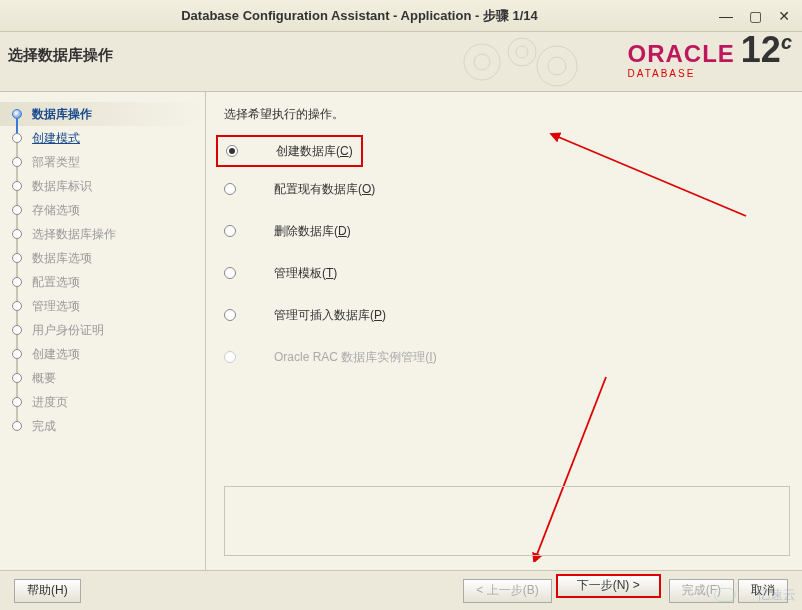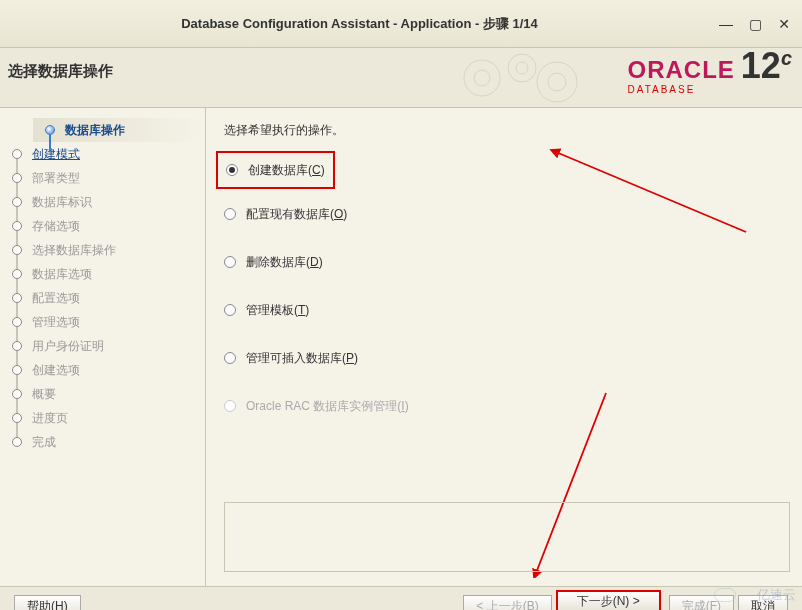--- a/index.html
+++ b/index.html
@@ -1,42 +1,42 @@
 <!DOCTYPE html>
 <html><head>
 <meta charset="utf-8">
 <style>
 * { box-sizing: border-box; margin: 0; padding: 0; }
 body { font-family: "Microsoft YaHei", "SimSun", sans-serif; font-size: 12px; background: #f5f2e8; width: 802px; height: 610px; overflow: hidden; }
-.titlebar { height: 48px; background: linear-gradient(#f2efdf, #e9e5d3); display: flex; align-items: center; border-bottom: 1px solid #c9c5b5; }
+.titlebar { height: 32px; background: linear-gradient(#f2efdf, #e9e5d3); display: flex; align-items: center; border-bottom: 1px solid #c9c5b5; }
 .titlebar-title { flex: 1; text-align: center; font-weight: bold; font-size: 13px; color: #333; }
 .titlebar-btns { display: flex; gap: 16px; padding-right: 12px; font-size: 14px; color: #333; }
 .titlebar-btns span { cursor: pointer; }
 .header { height: 60px; background: #ece9da; border-bottom: 1px solid #c9c5b5; display: flex; align-items: center; justify-content: space-between; padding: 0 0 12px 8px; position: relative; }
 .header-title { font-size: 15px; font-weight: bold; color: #333; }
 .header-graphic { position: absolute; right: 200px; top: 2px; opacity: 0.3; }
 .oracle-logo { display: flex; align-items: baseline; gap: 6px; padding-right: 10px; }
 .oracle-word { color: #be185d; font-weight: bold; font-size: 24px; letter-spacing: 1px; font-family: Liberation Sans, sans-serif; }
 .oracle-db { color: #d00; font-size: 10px; letter-spacing: 2px; font-family: Arial, sans-serif; }
 .oracle-12c { color: #333; font-size: 36px; font-weight: bold; font-family: Arial, sans-serif; line-height: 1; }
 .oracle-12c sup { font-size: 20px; font-style: italic; }
 .body-area { display: flex; height: 478px; }
 .sidebar { width: 206px; background: #f5f2e8; border-right: 1px solid #c9c5b5; padding-top: 10px; }
 .step { display: flex; align-items: center; height: 24px; padding-left: 12px; position: relative; }
 .step-bullet { width: 10px; height: 10px; border-radius: 50%; border: 1px solid #888; background: #fff; margin-right: 10px; position: relative; z-index: 2; }
 .step.current .step-bullet { background: radial-gradient(circle at 3px 3px, #fff, #3a7bd5); border-color: #3a7bd5; }
 .step-line { position: absolute; left: 16px; top: 16px; width: 2px; height: 18px; background: #3a7bd5; z-index: 1; }
 .step-line.gray { background: #c9c5b5; }
-.step.current { background: linear-gradient(to right, #e5e1d0, #f5f2e8); margin-left: 33px; }
+.step.current { background: linear-gradient(to right, #e5e1d0, #f5f2e8); }
 .step-label { color: #999; }
 .step.current .step-label { color: #1a4b8c; font-weight: bold; }
 .step.link .step-label { color: #1a4b8c; text-decoration: underline; }
 .main { flex: 1; background: #f5f2e8; padding: 14px 12px 12px 18px; position: relative; }
 .instruction { font-size: 12px; color: #333; margin-bottom: 16px; }
-.radio-row { display: flex; align-items: center; height: 38px; margin-bottom: 10px; }
+.radio-row { display: flex; align-items: center; height: 32px; margin-bottom: 10px; gap: 28px; }
 .radio { width: 12px; height: 12px; border: 1px solid #888; border-radius: 50%; margin-right: 10px; background: #fff; position: relative; }
 .radio.selected::after { content: ""; position: absolute; width: 6px; height: 6px; background: #333; border-radius: 50%; top: 2px; left: 2px; }
 .radio.disabled { border-color: #ccc; }
 .radio-label { color: #333; }
 .radio-label .accel { text-decoration: underline; }
 .radio-label.disabled { color: #aaa; }
 .highlight { border: 2px solid #d00; padding: 4px 8px; margin-left: -8px; margin-top: -4px; margin-bottom: 6px; display: inline-flex; align-items: center; }
 .progress-area { position: absolute; left: 18px; right: 12px; bottom: 14px; height: 70px; border: 1px solid #c9c5b5; }
 .footer { height: 40px; background: #ece9da; border-top: 1px solid #c9c5b5; display: flex; align-items: center; padding: 0 14px; }
 .btn { height: 24px; padding: 0 12px; background: linear-gradient(#fefefe, #e5e2d5); border: 1px solid #aaa; font-size: 12px; color: #333; cursor: pointer; }

